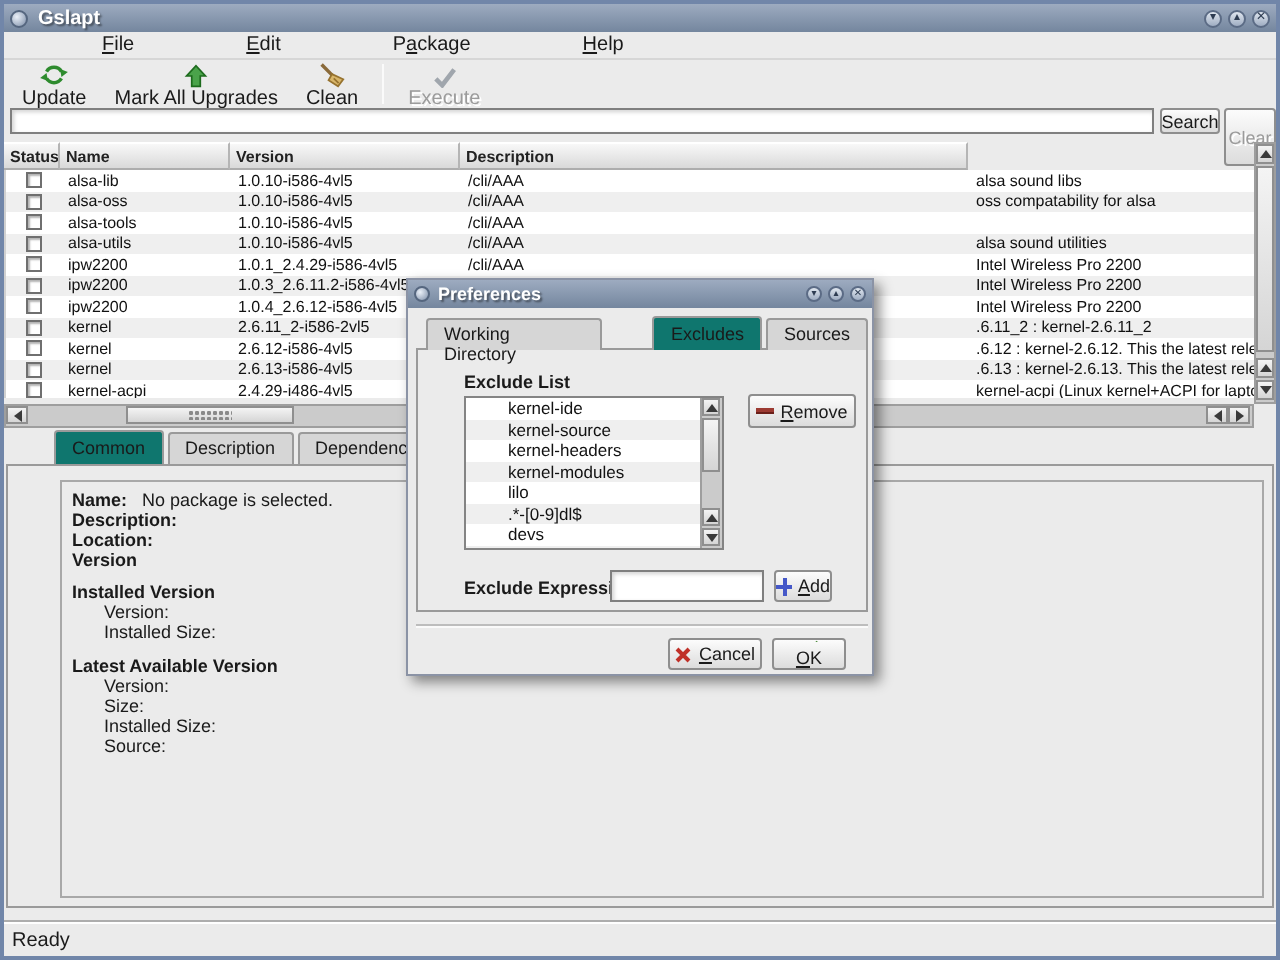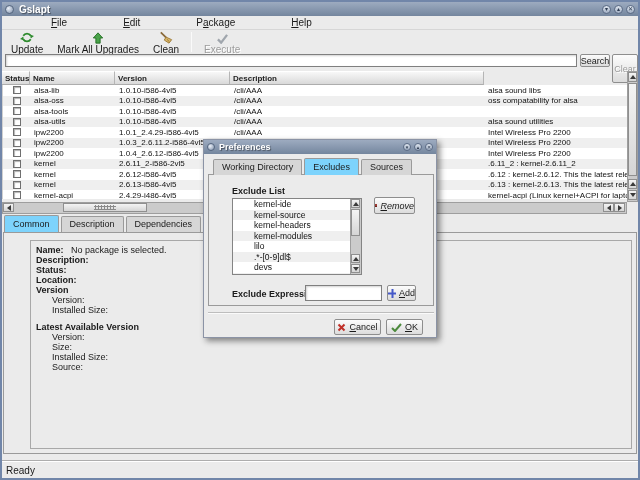--- a/index.html
+++ b/index.html
@@ -66,21 +66,21 @@
   .arr-r { width:0; height:0; border-top:3px solid transparent; border-bottom:3px solid transparent; border-left:4px solid #3a3a3a; }
   .vscroll { position:absolute; top:69px; left:625px; width:11px; height:131px; background:#cbcbcb; border:1px solid #9e9e9e; }
   .hscroll { position:absolute; top:200px; left:0; width:625px; height:12px; background:#cbcbcb; border:1px solid #9e9e9e; }
   .hthumb .grip { width:22px; height:5px; background-image:radial-gradient(#8a8a8a 1px, transparent 1.2px); background-size:3px 3px; }
   .corner { position:absolute; top:200px; left:625px; width:11px; height:12px; background:#ebebeb; }
 
   
   .ntabs { position:absolute; top:214px; left:2px; display:flex; font-size:9px; z-index:2; }
   .ntab { height:16px; padding:2px 8px 0 8px; background:#d6d6d6; border:1px solid #9a9a9a; border-bottom:none;
           border-radius:2px 2px 0 0; margin-right:2px; color:#1a1a1a; }
-  .ntab.active { background:#7dd3fc; height:17px; margin-top:-1px; padding-top:3px; }
+  .ntab.active { background:#0f766e; height:17px; margin-top:-1px; padding-top:3px;margin-left:23px; }
   .npage { position:absolute; top:230px; left:1px; width:634px; height:222px; background:#ebebeb; border:1px solid #9a9a9a; }
   .info-box { position:absolute; top:7px; left:26px; right:4px; bottom:4px; border:1px solid #a8a8a8; background:#ebebeb; overflow:hidden; }
   .info-content { position:absolute; top:4px; left:5px; font-size:9px; color:#1a1a1a; line-height:10px; }
   .bold { font-weight:bold; }
   .ilabel { display:inline-block; min-width:35px; font-weight:bold; }
   .sub { margin-left:16px; font-weight:normal; }
   .gap6 { margin-top:6px; } .gap7 { margin-top:7px; }
 
   
   .statusbar { position:absolute; left:0; right:0; bottom:0; height:17px; background:#ebebeb;
@@ -95,29 +95,29 @@
   .dlg-titlebar .win-icon { width:8px; height:8px; }
   .dlg-titlebar .tb-btn { width:8px; height:8px; line-height:6px; font-size:5px; }
   .dlg-tabs { position:absolute; top:19px; left:9px; display:flex; font-size:9px; z-index:2; }
   .dlg-page { position:absolute; top:34px; left:4px; width:226px; height:132px; border:1px solid #9a9a9a; background:#ebebeb; }
   .exlist-label { position:absolute; top:11px; left:23px; font-size:9px; font-weight:bold; color:#1a1a1a; }
   .exlist { position:absolute; top:23px; left:23px; width:130px; height:77px; background:#fff; border:1px solid #848484; overflow:hidden; }
   .exitem { height:10.5px; line-height:10.5px; font-size:8.5px; padding:0 21px; color:#111; width:117px;
             white-space:nowrap; overflow:hidden; }
   .exitem:nth-child(even) { background:#efefef; }
   .exscroll { position:absolute; top:0; right:0; width:11px; height:75px; background:#cbcbcb; border-left:1px solid #9e9e9e; }
-  .remove-btn { position:absolute; top:22px; left:165px; width:41px; height:17px;font-style:italic; }
+  .remove-btn { position:absolute; top:22px; left:165px; width:54px; height:17px; }
   .minus-ico { width:9px; height:3px; background:#9c3a32; border-bottom:1px solid #6b201a; }
   .expr-label { position:absolute; top:114px; left:23px; font-size:9px; font-weight:bold; color:#1a1a1a; }
   .expr-input { position:absolute; top:110px; left:96px; width:77px; height:16px; background:#fff;
                 border:1px solid #7f7f7f; box-shadow:inset 1px 1px 2px rgba(0,0,0,.18); font-size:9px; padding:0 2px; }
   .add-btn { position:absolute; top:110px; left:178px; width:29px; height:16px; }
   .dlg-sep { position:absolute; top:172px; left:4px; width:226px; height:2px; border-top:1px solid #bdbdbd; border-bottom:1px solid #fafafa; }
   .cancel-btn { position:absolute; top:179px; left:130px; width:47px; height:16px; }
-  .ok-btn { position:absolute; top:179px; left:182px; width:37px; height:16px; }
+  .ok-btn { position:absolute; top:179px; left:182px; width:37px; height:16px;flex-direction:column; }
 </style>
 </head>
 <body>
 
 <div class="window">
 
   <div class="titlebar">
     <span class="win-icon"></span>
     <span class="title">Gslapt</span>
     <span class="tb-spacer"></span>
@@ -322,23 +322,23 @@
   <div class="ntabs">
     <div class="ntab active">Common</div>
     <div class="ntab">Description</div>
     <div class="ntab">Dependencies</div>
   </div>
   <div class="npage">
     <div class="info-box">
       <div class="info-content">
         <div><span class="ilabel">Name:</span><span>No package is selected.</span></div>
         <div class="bold">Description:</div>
-        <div class="bold">Status:</div>
         <div class="bold">Location:</div>
         <div class="bold">Version</div>
+        <div class="bold gap6">Installed Version</div>
         <div class="sub">Version:</div>
         <div class="sub">Installed Size:</div>
         <div class="bold gap7">Latest Available Version</div>
         <div class="sub">Version:</div>
         <div class="sub">Size:</div>
         <div class="sub">Installed Size:</div>
         <div class="sub">Source:</div>
       </div>
     </div>
   </div>

